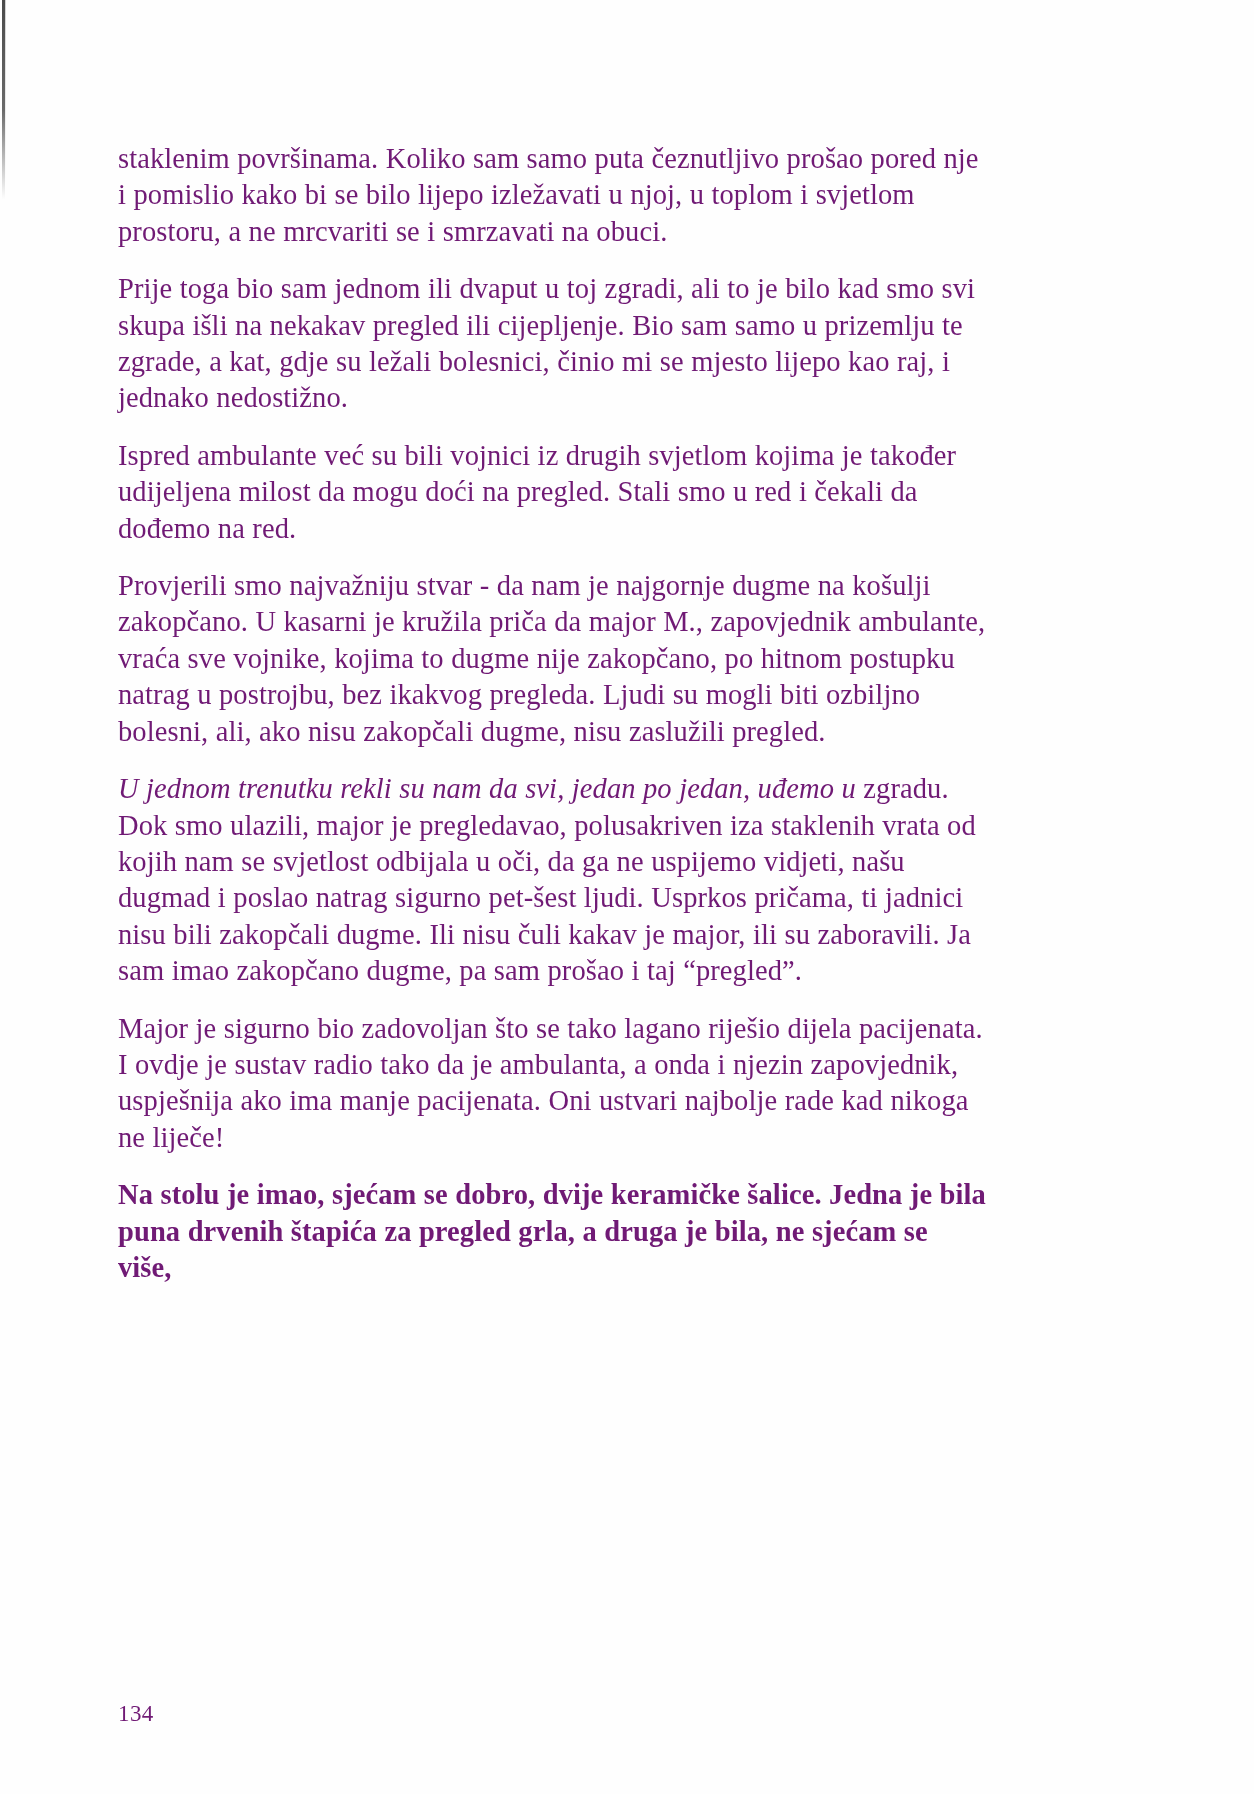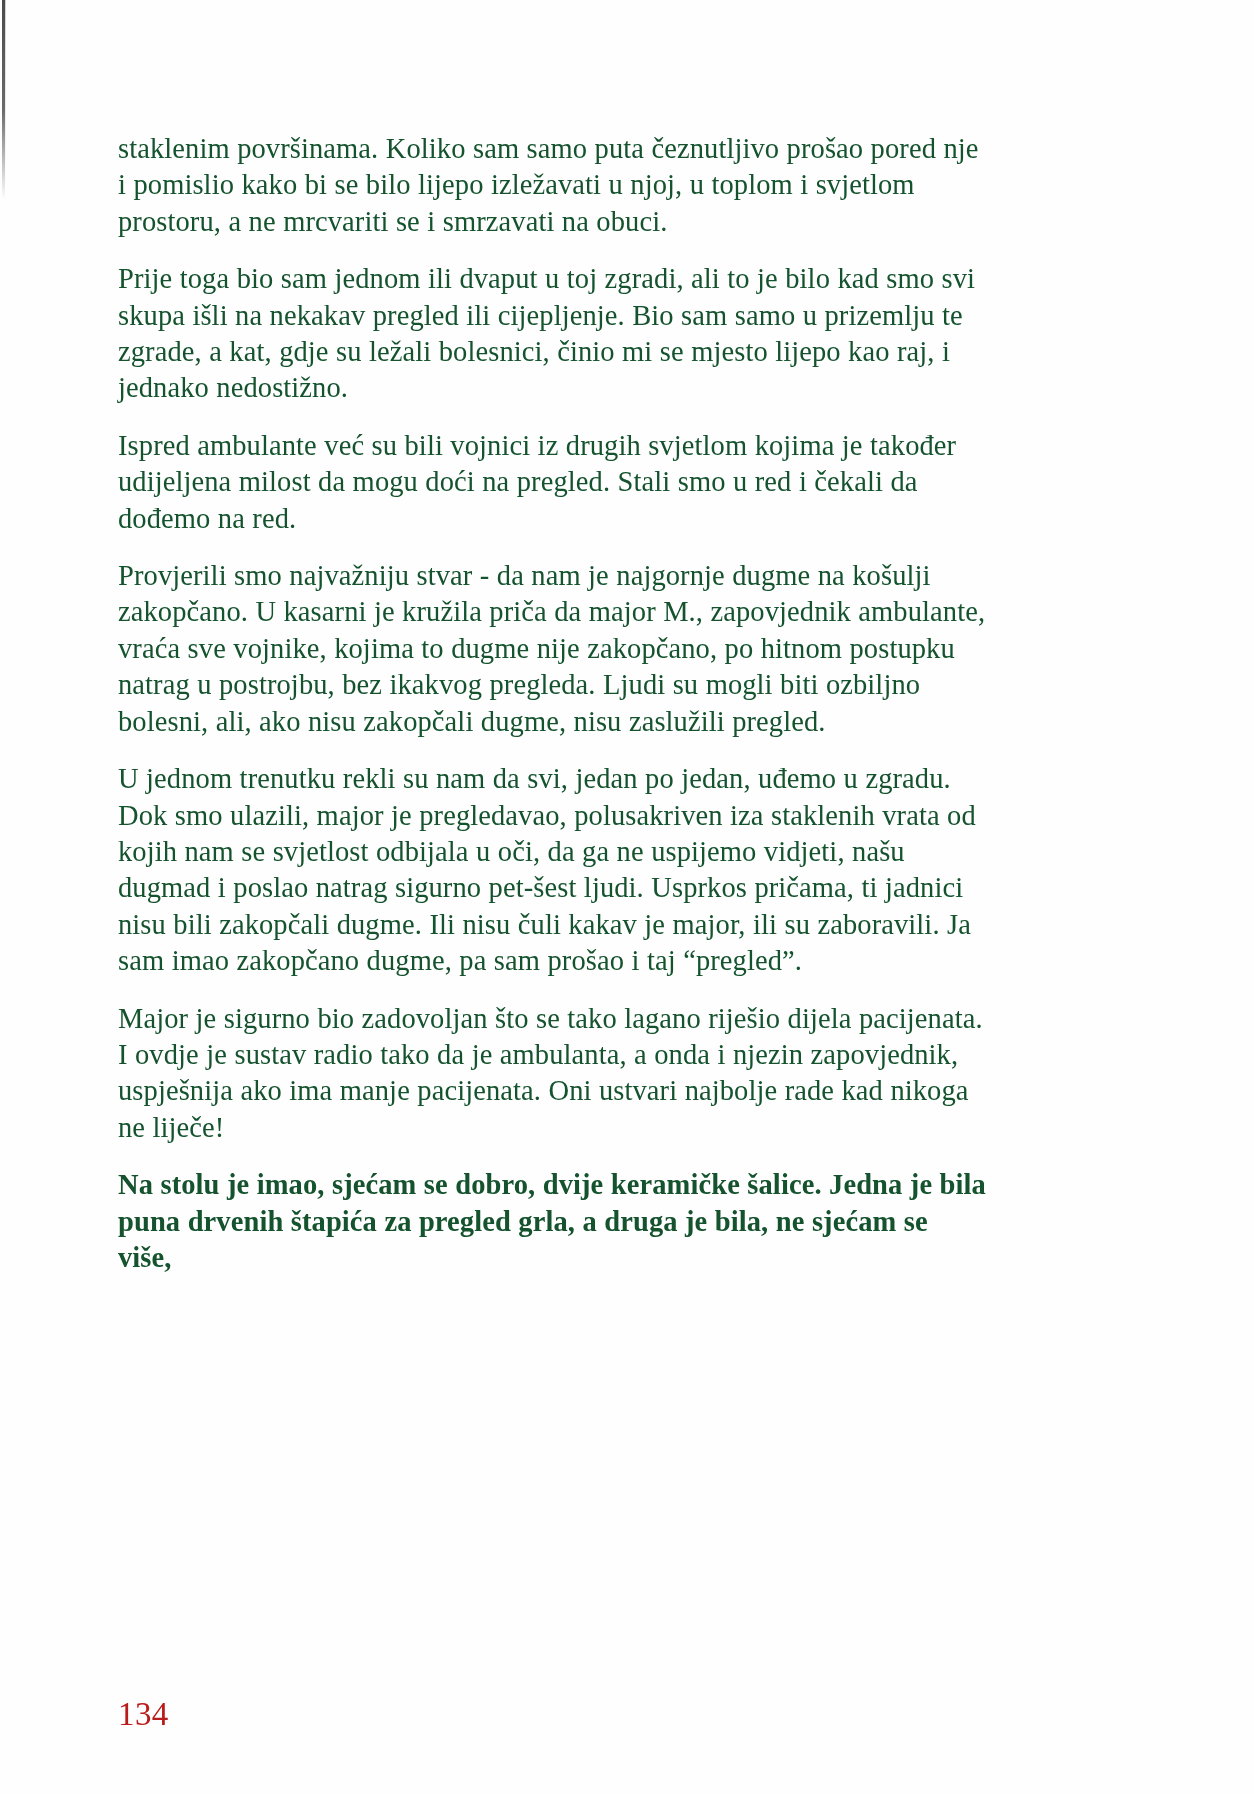--- a/index.html
+++ b/index.html
@@ -43,43 +43,44 @@
   }
 
   .text-block {
     position: absolute;
     left: 118px;
     top: 128px;
     width: 868px;
   }
 
   p.para {
-    margin: 3px 0 21px 0;
+    margin: 13px 0 21px 0;
     font-size: 28.5px;
     line-height: 36.4px;
     text-align: left;
     letter-spacing: 0.1px;
     word-spacing: 0.2px;
-    color: #14532d;
+    color: #701a75;
   }
   p.para:last-of-type {
     margin-bottom: 0;
     font-weight: bold;
   }
 
   .lead-italic {
+    font-style: italic;
   }
 
   .folio {
     position: absolute;
     left: 118px;
     top: 1698px;
-    font-size: 33px;
+    font-size: 23px;
     line-height: 32px;
-    color: #b91c1c;
+    color: #701a75;
     letter-spacing: 0.4px;
   }
 </style>
 </head>
 <body>
 
 <div class="page-surface">
   <div class="scan-edge"></div>
   <div class="scan-edge-faint"></div>
 

